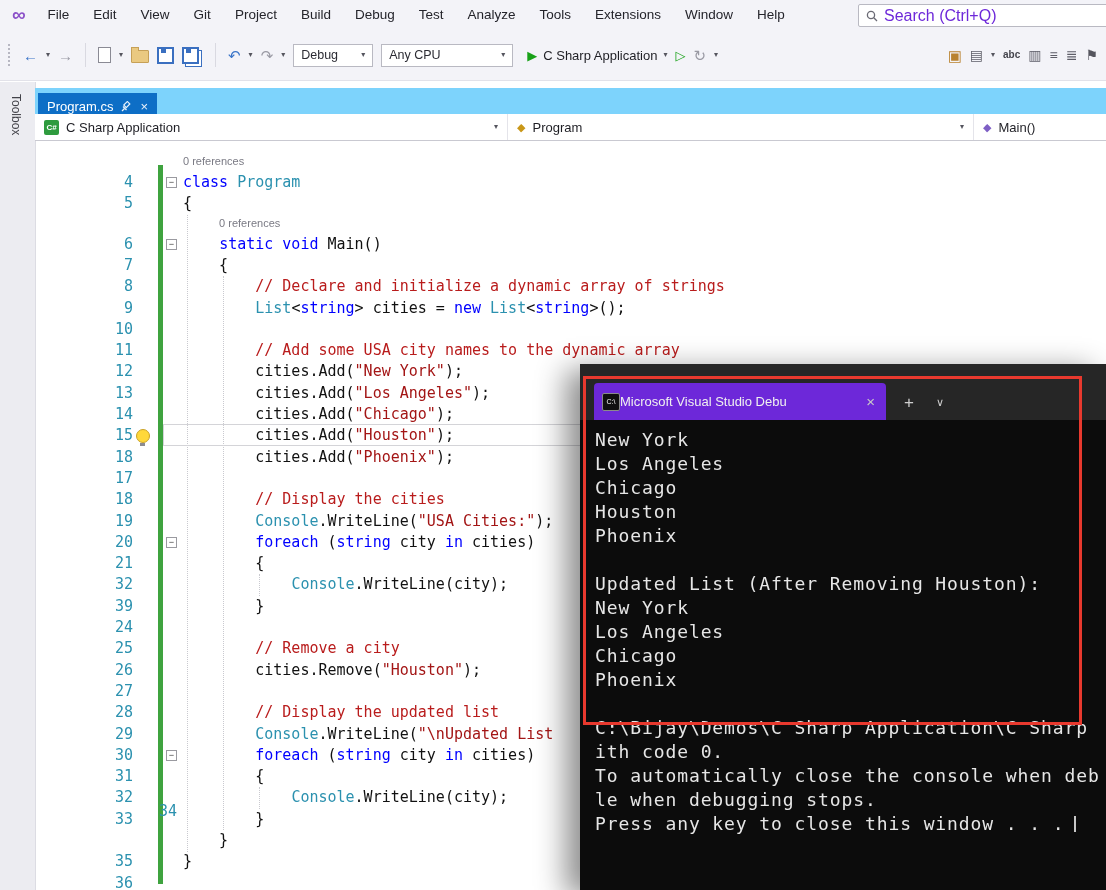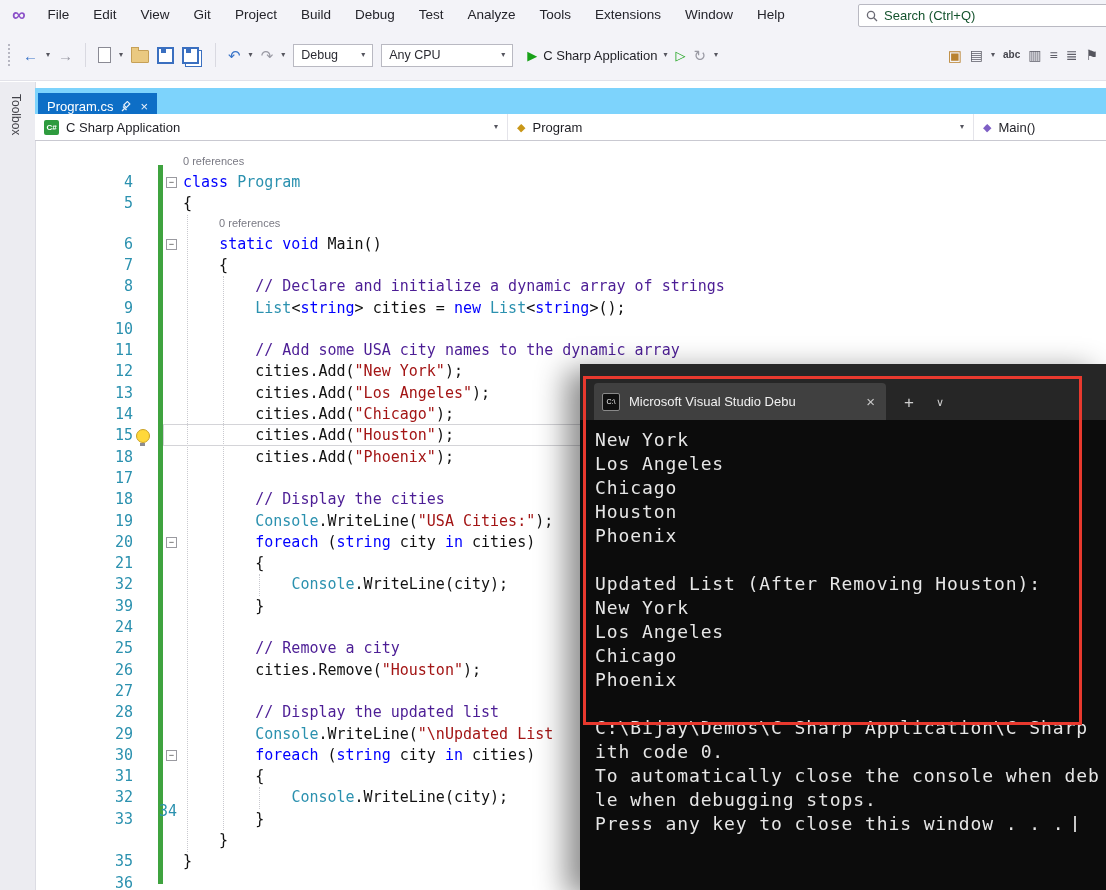--- a/index.html
+++ b/index.html
@@ -9,21 +9,21 @@
 
   
   .menubar{position:absolute;left:0;top:0;width:1106px;height:30px;background:#F3F3F8;
            display:flex;align-items:center;}
   .vslogo{color:#8A4FC8;font-size:19px;font-weight:bold;margin:0 10px 0 12px;line-height:30px;}
   .menus{display:flex;height:30px;align-items:center;}
   .mi{padding:0 12px;font-size:13.5px;color:#24242B;line-height:30px;cursor:default;}
   .searchbox{position:absolute;left:858px;top:4px;width:256px;height:21px;background:#fff;
              border:1px solid #B9B9C2;border-radius:2px;display:flex;align-items:center;
              padding-left:7px;gap:6px;}
-  .searchbox span{font-size:13px;color:#14532d;}
+  .searchbox span{font-size:16px;color:#6d28d9;}
 
   
   .toolbar{position:absolute;left:0;top:30px;width:1106px;height:51px;background:#F3F3F8;
            border-bottom:1px solid #E2E2E9;display:flex;align-items:center;gap:8px;padding:0 8px;box-sizing:border-box;}
   .grip{width:3px;height:22px;border-left:2px dotted #B7B7C2;margin-right:2px;}
   .tbi{font-size:15px;line-height:1;cursor:default;}
   .blue{color:#3A74C8;} .gray{color:#9A9AA4;} .green{color:#18A118;font-size:13px;}
   .tan{color:#B9822F;} .gray2{color:#5E5E68;font-size:14px;}
   .abc{font-size:10px;color:#44444C;font-weight:bold;letter-spacing:0;}
   .caret{font-size:8px;color:#55555E;line-height:1;}
@@ -64,34 +64,34 @@
 
   
   .greenbar{position:absolute;left:158px;top:165px;width:5px;height:719px;background:#3FA33F;}
   #code{position:absolute;left:0;top:153px;right:0;height:737px;overflow:hidden;}
   #code > div{position:absolute;}
   .codelens{font-size:11px;color:#7A7A84;height:19px;line-height:17px;}
   .lnum{left:35px;width:98px;text-align:right;color:#2B91AF;
         font:15px/21.3px "DejaVu Sans Mono",monospace;}
   .cline{left:183px;right:0;height:21.3px;white-space:pre;
          font:15px/21.3px "DejaVu Sans Mono",monospace;color:#111;}
-  .tk-k{color:#0000FF;} .tk-y{color:#2B91AF;} .tk-s{color:#A31515;} .tk-c{color:#4c1d95;} .tk-p{color:#111;}
+  .tk-k{color:#0000FF;} .tk-y{color:#2B91AF;} .tk-s{color:#A31515;} .tk-c{color:#b91c1c;} .tk-p{color:#111;}
   .fold{left:166px;width:11px;height:11px;border:1px solid #9A9AA0;background:#fff;box-sizing:border-box;
         font-size:9px;line-height:8px;text-align:center;color:#333;}
   .bulb{left:136px;width:12px;height:12px;border-radius:50%;background:#FFD83B;border:1px solid #C9A227;}
   .bulb:after{content:"";position:absolute;left:3px;bottom:-4px;width:5px;height:3px;background:#8C8C92;}
   .curline{left:163px;right:2px;height:22px;border:1px solid #D4D4D8;box-sizing:border-box;}
   .guide{position:absolute;width:0;border-left:1px dotted #C9C9CF;}
 
   
   .console{position:absolute;left:580px;top:364px;width:526px;height:526px;z-index:20;
            box-shadow:-14px 6px 28px rgba(0,0,0,.45);}
   .con-titlebar{height:56px;background:#262626;display:flex;align-items:flex-end;padding-left:14px;box-sizing:border-box;}
-  .con-tab{width:292px;height:37px;background:#404040;border-radius:4px 4px 0 0;display:flex;
-           align-items:center;gap:9px;padding:0 8px;box-sizing:border-box;}
+  .con-tab{width:292px;height:37px;background:#6d28d9;border-radius:4px 4px 0 0;display:flex;
+           align-items:center;gap:0;padding:0 8px;box-sizing:border-box;}
   .cmdicon{width:16px;height:16px;background:#101010;border:1px solid #8A8A8A;border-radius:2px;
            color:#fff;font-size:7px;display:flex;align-items:center;justify-content:center;flex:none;}
   .con-title{flex:1;color:#F0F0F0;font-size:13px;white-space:nowrap;overflow:hidden;}
   .con-x{color:#C8C8C8;font-size:15px;padding:0 3px;cursor:default;}
   .con-plus{color:#CFCFCF;font-size:17px;margin:0 0 9px 18px;line-height:1;cursor:default;}
   .con-chev{color:#CFCFCF;font-size:11px;margin:0 0 12px 22px;line-height:1;cursor:default;}
   .con-body{height:470px;background:#0C0C0C;padding:8px 0 0 15px;box-sizing:border-box;overflow:hidden;}
   .con-line{height:24px;white-space:pre;color:#E6E6E6;
             font-family:"DejaVu Sans Mono",monospace;font-size:18px;letter-spacing:0.9px;line-height:24px;}
   .caret-bar{display:inline-block;width:2px;height:16px;background:#C8C8C8;margin-left:10px;vertical-align:-2px;}

